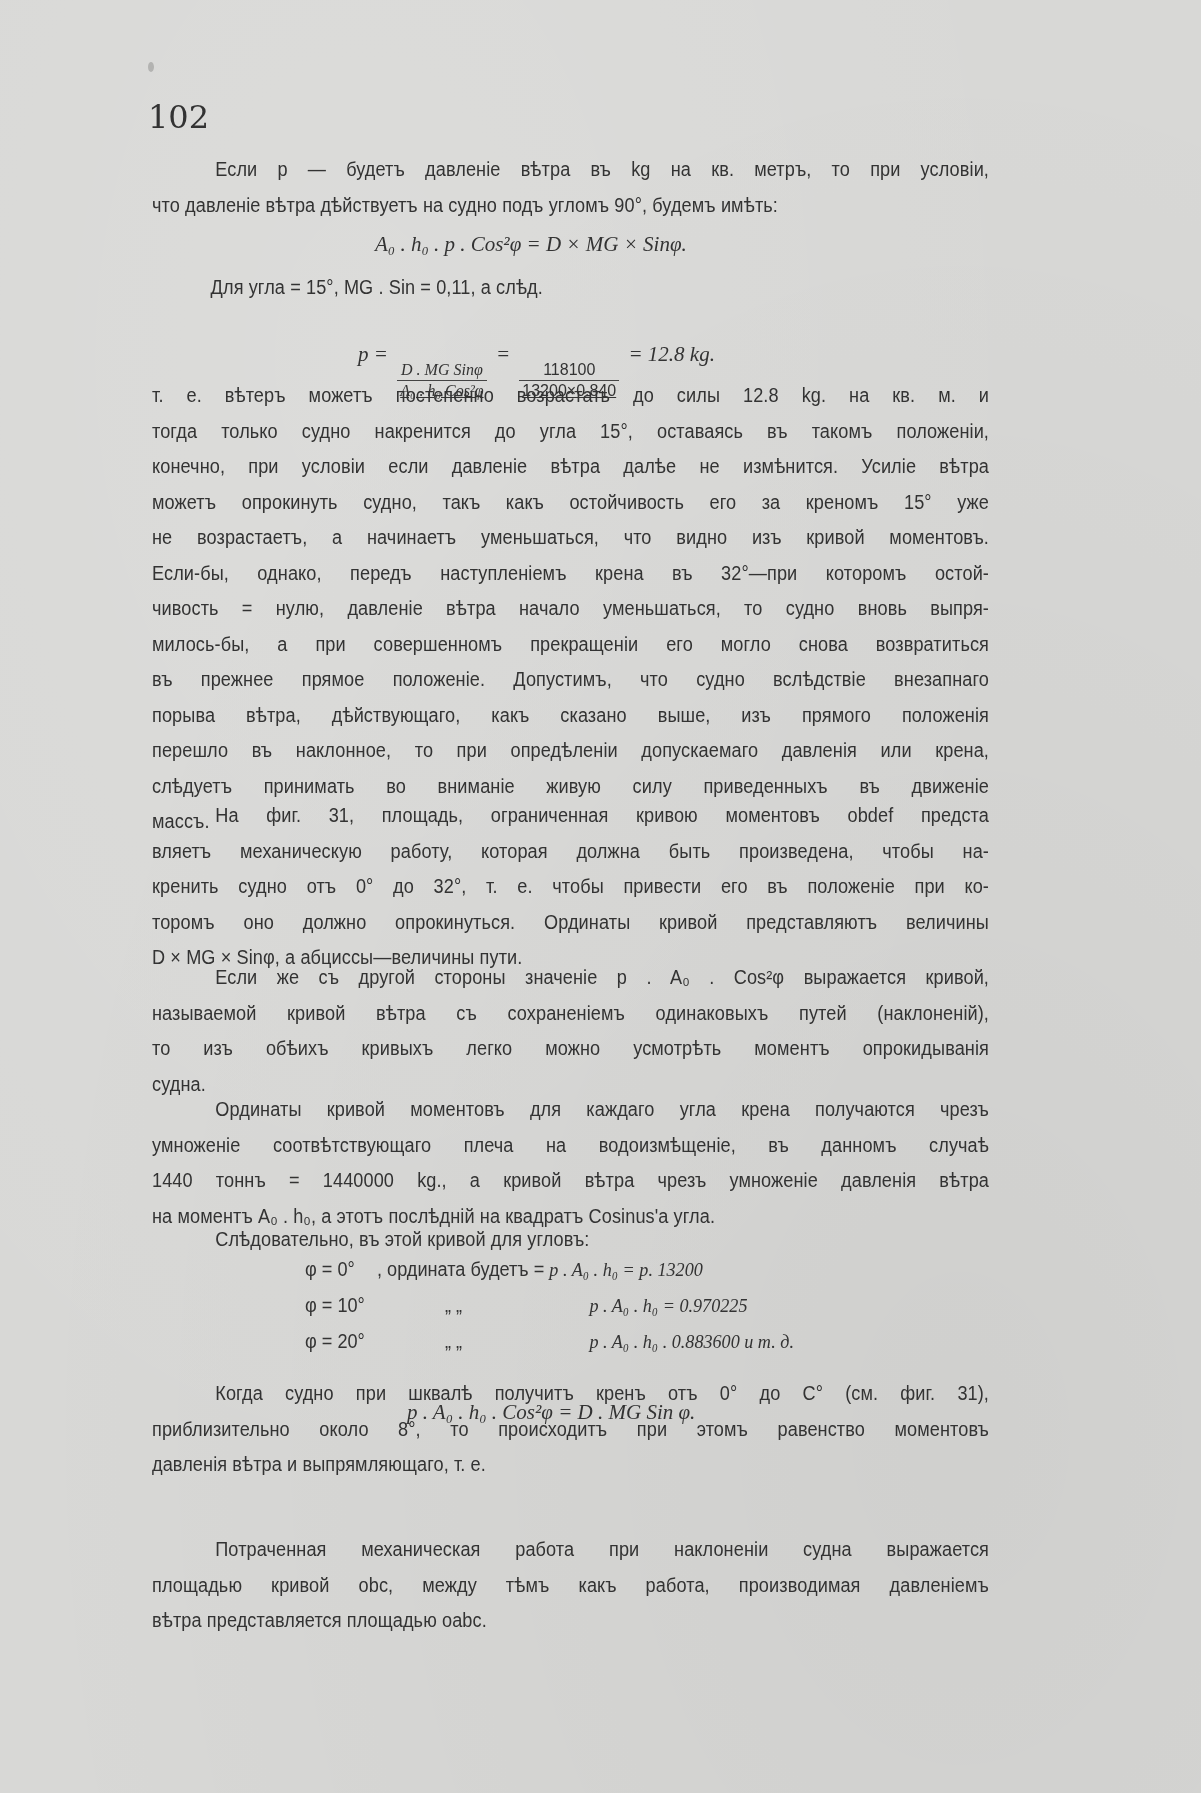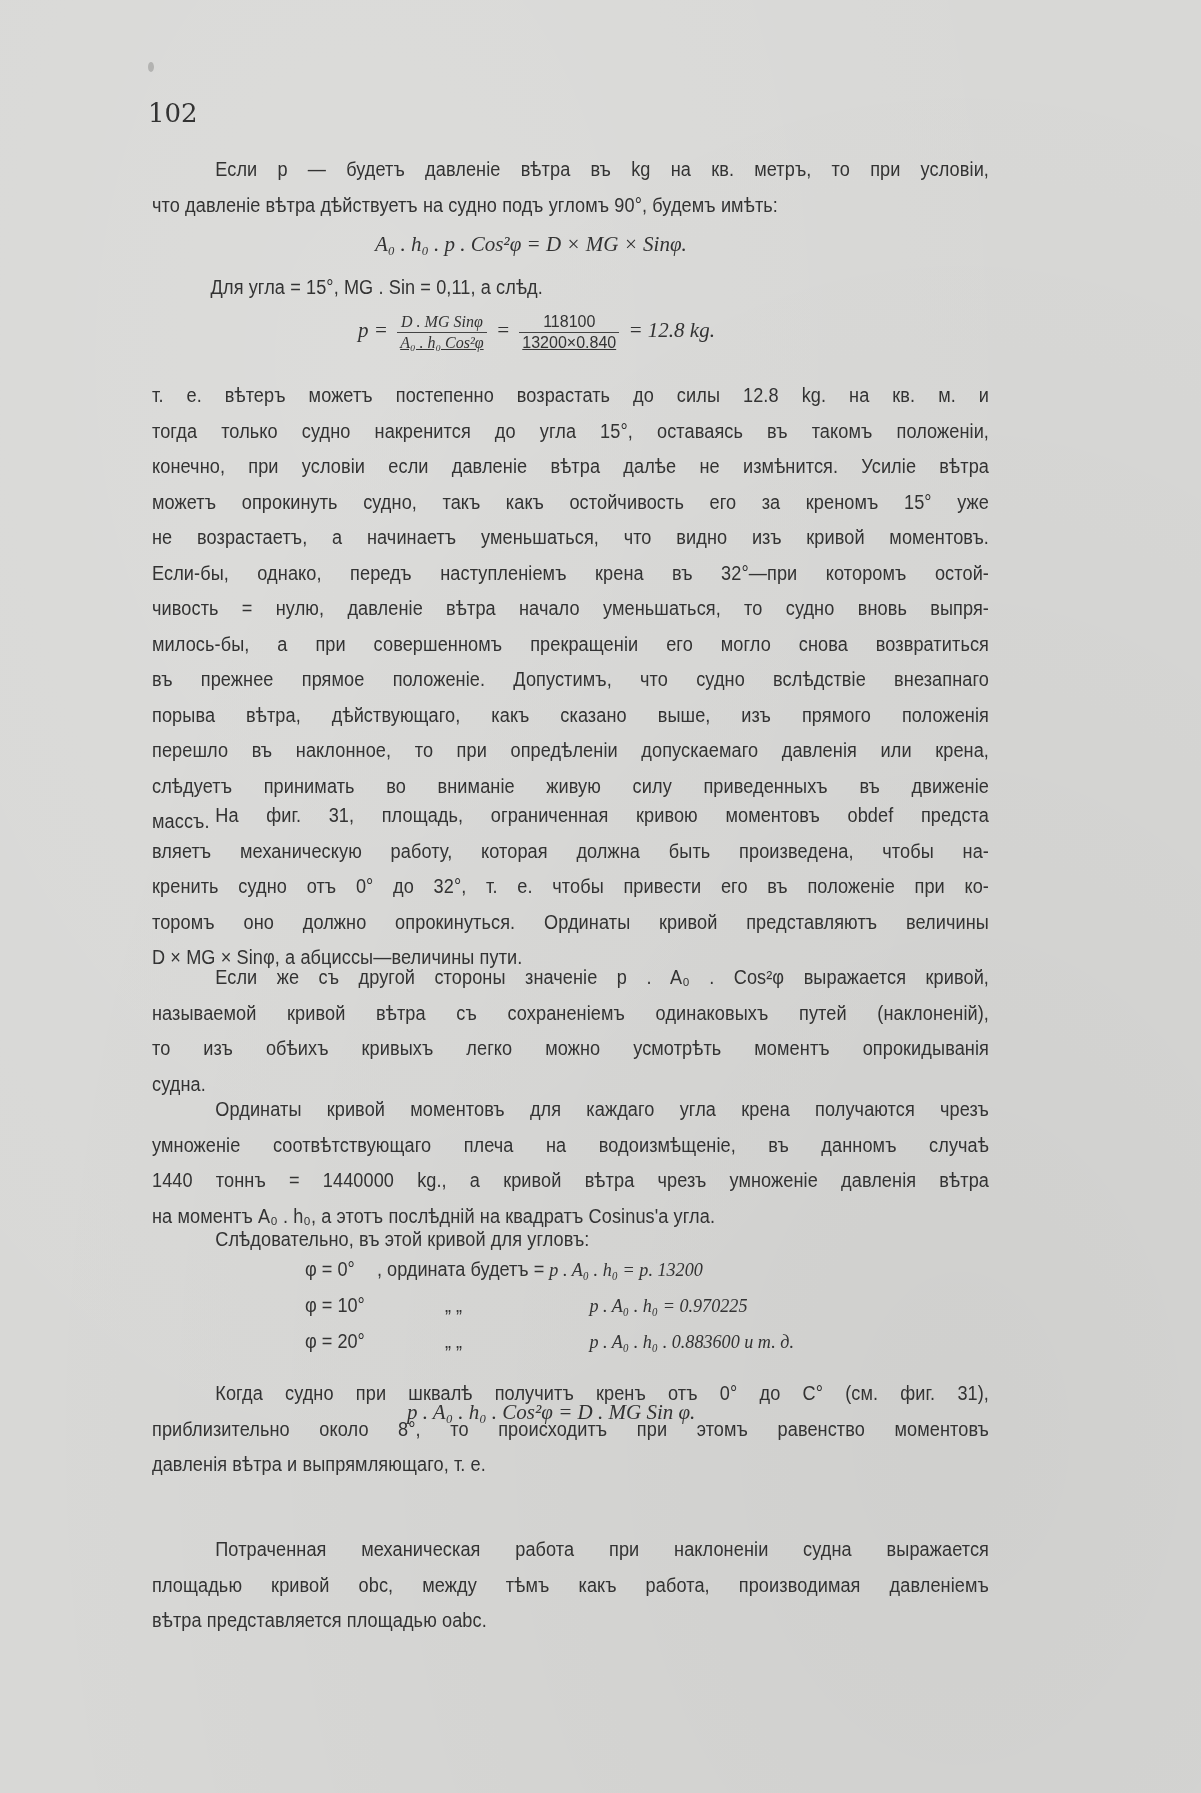--- a/index.html
+++ b/index.html
@@ -13,38 +13,38 @@
   .page {
     position: absolute; inset: 0;
     background:
       radial-gradient(ellipse at 30% 20%, rgba(255,255,255,0.10), rgba(0,0,0,0) 60%),
       radial-gradient(ellipse at 80% 80%, rgba(0,0,0,0.04), rgba(0,0,0,0) 70%),
       #d8d8d6;
   }
   .smudge { position: absolute; left: 148px; top: 62px; width: 6px; height: 10px; background: #9a9a98; border-radius: 50%; opacity: .6; }
   .page-number {
     position: absolute; left: 148px; top: 98px;
-    font-family: "DejaVu Serif", serif; font-size: 26px; color: #333;
+    font-family: "DejaVu Serif", serif; font-size: 32px; color: #333;
   }
   .text {
     position: absolute; left: 152px; width: 900px;
     font-family: "Liberation Sans", "DejaVu Sans", sans-serif;
     font-size: 19.5px; line-height: 35.5px; color: #333;
     letter-spacing: 0.1px;
     transform: scaleX(0.93); transform-origin: left top;
   }
   .line { display: block; white-space: nowrap; text-align: justify; text-align-last: justify; }
   .line.last { text-align-last: left; }
   .indent { padding-left: 68px; }
   .formula {
     position: absolute; font-family: "Liberation Serif", "DejaVu Serif", serif;
     font-style: italic; font-size: 21px; color: #333; white-space: nowrap;
   }
   .frac { display: inline-block; vertical-align: middle; text-align: center; margin: 0 4px; }
-  .frac .num { display: block; border-bottom: 1.3px solid #444; padding: 0 3px; font-size: 16px; line-height: 20px; }
+  .frac .num { display: block; border-bottom: 1.3px solid #444; padding: 0 3px; font-size: 16px; line-height: 20px; margin-top: 48px; }
   .frac .den { display: block; font-size: 16px; line-height: 20px; padding: 0 3px; text-decoration: underline; }
   .upright { font-style: normal; font-family: "Liberation Sans", sans-serif; }
   .table-row { position: absolute; font-size: 19.5px; color: #333; white-space: nowrap; font-family: "Liberation Sans", sans-serif; transform: scaleX(0.93); transform-origin: left top; }
   .it { font-family: "Liberation Serif", serif; font-style: italic; }
 </style>
 </head>
 <body>
 
 <div class="page">
   <div class="smudge"></div>

